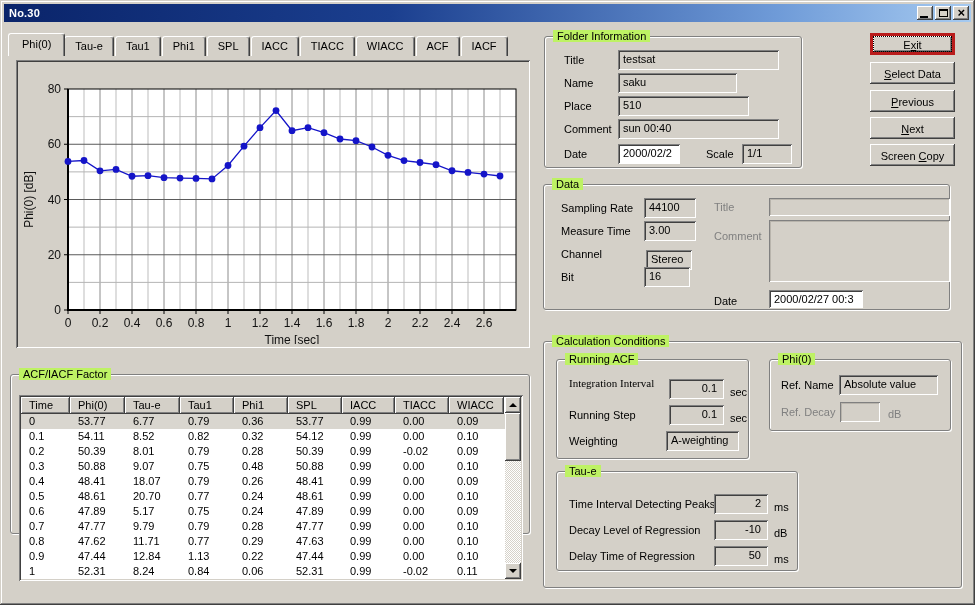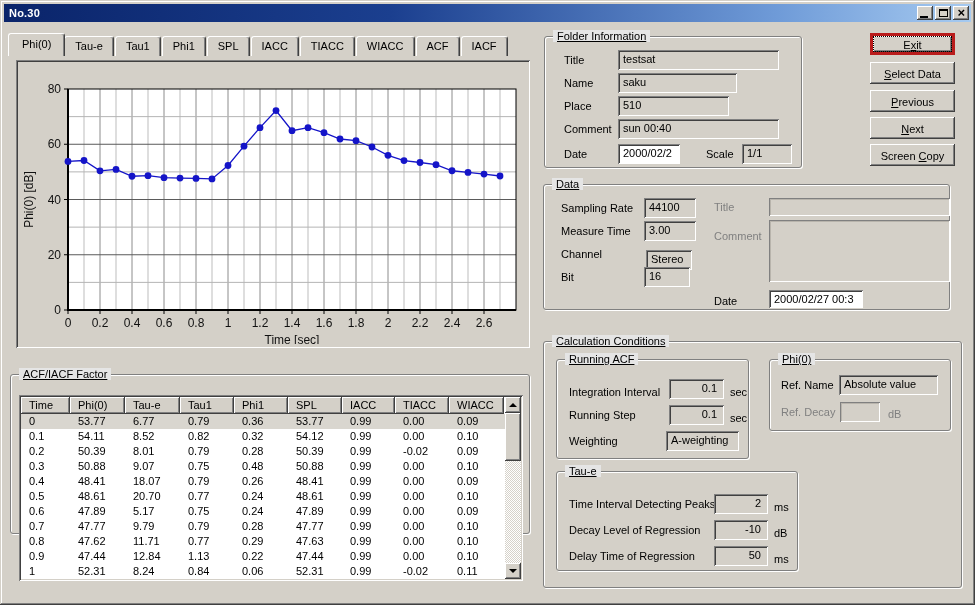--- a/index.html
+++ b/index.html
@@ -52,21 +52,21 @@
   }
   .chart-panel svg{ position:absolute; left:4px; top:4px; }
   svg text{ font-family:"Liberation Sans",sans-serif; font-size:12px; fill:#111; }
 
   
   .group{
     position:absolute; border:1px solid #808080; border-radius:3px;
     box-shadow: inset 1px 1px 0 #fff, 1px 1px 0 #fff;
   }
   .group-label{
-    position:absolute; top:-7px; left:8px; background:#e5e5e5; padding:0 4px; white-space:nowrap;text-decoration:underline;
+    position:absolute; top:-7px; left:8px; background:#bef264; padding:0 4px; white-space:nowrap;
   }
   .lbl{ position:absolute; white-space:nowrap; }
   .dim{ color:#808080; }
 
   .field{
     position:absolute; height:20px; background:#d4d0c8; padding:3px 4px 0 5px; overflow:hidden; white-space:nowrap;
     box-shadow: inset 1px 1px 0 #808080, inset -1px -1px 0 #fff,
                 inset 2px 2px 0 #404040, inset -2px -2px 0 #d4d0c8;
   }
   .field.white{ background:#fff; box-shadow: inset 1px 1px 0 #808080, inset -1px -1px 0 #fff, inset 2px 2px 0 #404040; }
@@ -113,21 +113,21 @@
   .arr-down{ width:0; height:0; border:4px solid transparent; border-top:4px solid #000; margin-bottom:-4px; }
   .sb-thumb{
     position:absolute; left:0; top:16px; width:16px; height:48px; background:#d4d0c8;
     box-shadow: inset -1px -1px 0 #404040, inset 1px 1px 0 #fff, inset -2px -2px 0 #808080;
   }
 
   
   #fi-group{ left:544px; top:36px; width:258px; height:132px; }
   #fi-lbl-title{ left:19px; top:17px; }   #fi-f-title{ left:73px; top:13px; width:161px; }
   #fi-lbl-name{ left:19px; top:40px; }    #fi-f-name{ left:73px; top:36px; width:119px; }
-  #fi-lbl-place{ left:19px; top:63px; }   #fi-f-place{ left:73px; top:59px; width:111px; }
+  #fi-lbl-place{ left:19px; top:63px; }   #fi-f-place{ left:73px; top:59px; width:131px; }
   #fi-lbl-comment{ left:19px; top:86px; } #fi-f-comment{ left:73px; top:82px; width:161px; }
   #fi-lbl-date{ left:19px; top:111px; }   #fi-f-date{ left:73px; top:107px; width:62px; }
   #fi-lbl-scale{ left:161px; top:111px; } #fi-f-scale{ left:197px; top:107px; width:50px; }
 
   
   .btncol{ position:absolute; left:870px; top:33px; width:85px; display:flex; flex-direction:column; }
   .btn{
     height:22px; background:#d4d0c8; font-family:inherit; font-size:11px; color:#000;
     box-shadow: inset -1px -1px 0 #404040, inset 1px 1px 0 #fff,
                 inset -2px -2px 0 #808080, inset 2px 2px 0 #d4d0c8;
@@ -149,21 +149,21 @@
   #d-lbl-mt{ left:17px; top:40px; }  #d-f-mt{ left:100px; top:36px; width:52px; }
   #d-lbl-ch{ left:17px; top:63px; }  #d-f-ch{ left:102px; top:65px; width:46px; }
   #d-lbl-bit{ left:17px; top:86px; } #d-f-bit{ left:100px; top:82px; width:46px; }
   #d-lbl-title{ left:170px; top:16px; }   #d-f-title{ left:225px; top:13px; width:181px; height:18px; }
   #d-lbl-comment{ left:170px; top:45px; } #d-f-comment{ left:225px; top:35px; width:181px; height:62px; }
   #d-lbl-date{ left:170px; top:110px; }   #d-f-date{ left:225px; top:105px; width:94px; height:18px; }
 
   
   #calc-group{ left:543px; top:341px; width:419px; height:247px; }
   #racf-group{ left:12px; top:17px; width:193px; height:100px; }
-  #racf-group .lbl.l1{ left:12px; top:26px; } #racf-f1{ left:112px; top:19px; width:55px; }
+  #racf-group .lbl.l1{ left:12px; top:17px;font-family:Liberation Serif, serif; } #racf-f1{ left:112px; top:19px; width:55px; }
   #racf-group .lbl.l2{ left:12px; top:49px; } #racf-f2{ left:112px; top:45px; width:55px; }
   #racf-group .lbl.l3{ left:12px; top:75px; } #racf-f3{ left:109px; top:71px; width:73px; }
   #racf-group .unit.u1{ left:173px; top:26px; }
   #racf-group .unit.u2{ left:173px; top:52px; }
   .unit{ position:absolute; white-space:nowrap; }
 
   #phi0-group{ left:225px; top:17px; width:182px; height:72px; }
   #phi0-group .lbl.l1{ left:11px; top:19px; } #phi0-f1{ left:69px; top:15px; width:99px; }
   #phi0-group .lbl.l2{ left:11px; top:46px; } #phi0-f2{ left:70px; top:42px; width:40px; }
   #phi0-group .unit.u1{ left:118px; top:48px; }

